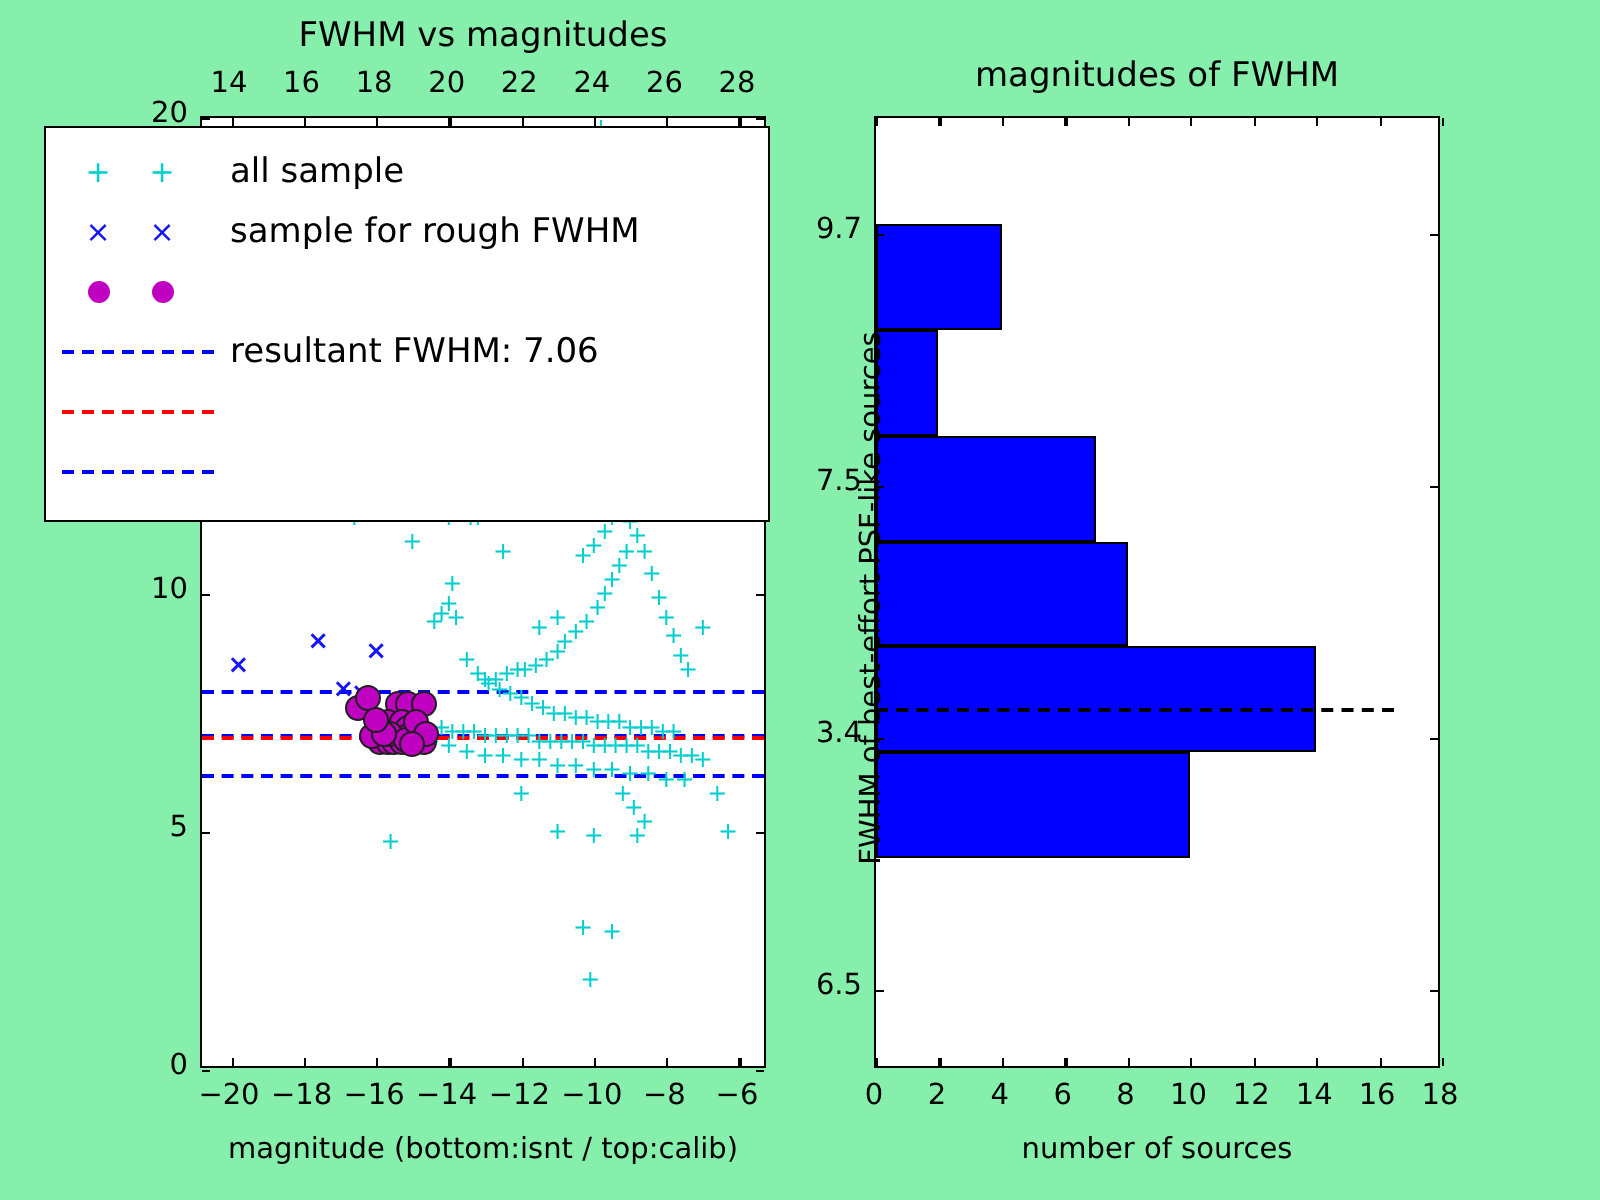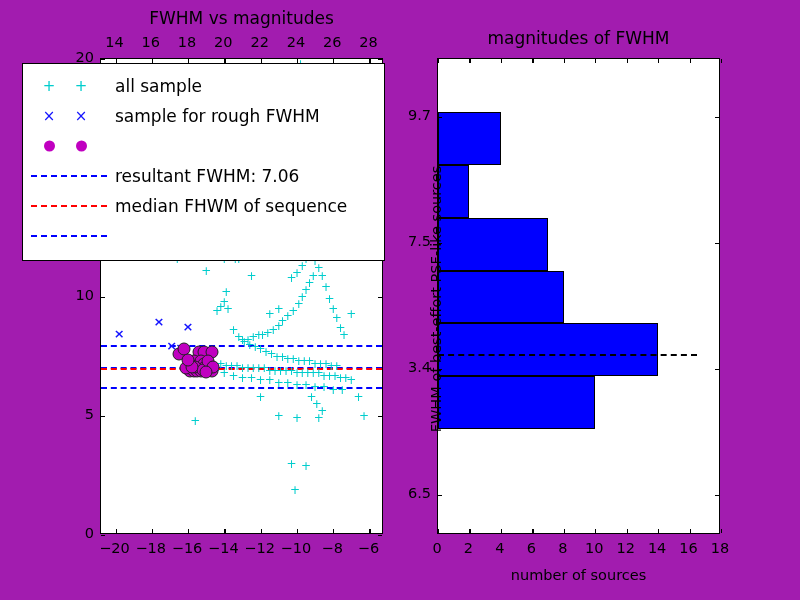--- a/index.html
+++ b/index.html
@@ -1,18 +1,18 @@
 <!DOCTYPE html>
 <html><head>
 <meta charset="utf-8">
 <style>
   html,body{margin:0;padding:0;background:#ffffff;}
   body{width:800px;height:600px;overflow:hidden;
        font-family:"DejaVu Sans","Liberation Sans",sans-serif;color:#000;}
-  #fig{position:relative;width:800px;height:600px;background:#a21caf;}
+  #fig{position:relative;width:800px;height:600px;background:#86efac;}
 
   .axes{position:absolute;box-sizing:border-box;border:1.2px solid #000;background:#fff;}
 
   
   #ax-left{left:100px;top:58px;width:283px;height:476px;}
   #ax-left-clip{position:absolute;left:0;top:0;width:100%;height:100%;overflow:hidden;}
 
   .ttl{position:absolute;text-align:center;font-size:17px;color:#000;white-space:nowrap;}
   #title-left{left:100px;top:8px;width:283px;}
   #title-right{left:437px;top:28px;width:283px;}
@@ -268,20 +268,21 @@
       <div class="tick tick-x-t" style="left: 87.0769px;"></div>
       <div class="tick tick-x-t" style="left: 123.359px;"></div>
       <div class="tick tick-x-t" style="left: 159.641px;"></div>
       <div class="tick tick-x-t" style="left: 195.923px;"></div>
       <div class="tick tick-x-t" style="left: 232.205px;"></div>
       <div class="tick tick-x-t" style="left: 268.487px;"></div>
     </div>
 
   <div id="ylabel-left">FWHM (pix)</div>
 
+  <div id="xlabel-left">magnitude (bottom:isnt / top:calib)</div>
 
   <div class="ttl" id="title-right">magnitudes of FWHM</div>
 
   <div class="axes" id="ax-right">
       <div class="bar" style="top: 317.333px; height: 52.8889px; width: 157.222px;"></div>
       <div class="bar" style="top: 264.444px; height: 52.8889px; width: 220.111px;"></div>
       <div class="bar" style="top: 211.556px; height: 52.8889px; width: 125.778px;"></div>
       <div class="bar" style="top: 158.667px; height: 52.8889px; width: 110.056px;"></div>
       <div class="bar" style="top: 105.778px; height: 52.8889px; width: 31.4444px;"></div>
       <div class="bar" style="top: 52.8889px; height: 52.8889px; width: 62.8889px;"></div>
@@ -343,21 +344,20 @@
       <div class="leg-row">
         <div class="leg-key">
           <div class="k-line" style="border-top: 2.4px dashed rgb(0, 0, 255);"></div>
         </div>
         <div class="leg-txt">resultant FWHM: 7.06</div>
       </div>
       <div class="leg-row">
         <div class="leg-key">
           <div class="k-line" style="border-top: 2.4px dashed rgb(255, 0, 0);"></div>
         </div>
-        <div class="leg-txt">median FHWM of sequence</div>
       </div>
       <div class="leg-row">
         <div class="leg-key">
           <div class="k-line" style="border-top: 2px dashed rgb(0, 0, 255);"></div>
         </div>
       </div>
     </div>
 
 <div class="tl tl-y" style="left: 46px; top: 525px; width: 48px;">0</div>
     <div class="tl tl-y" style="left: 46px; top: 406px; width: 48px;">5</div>

